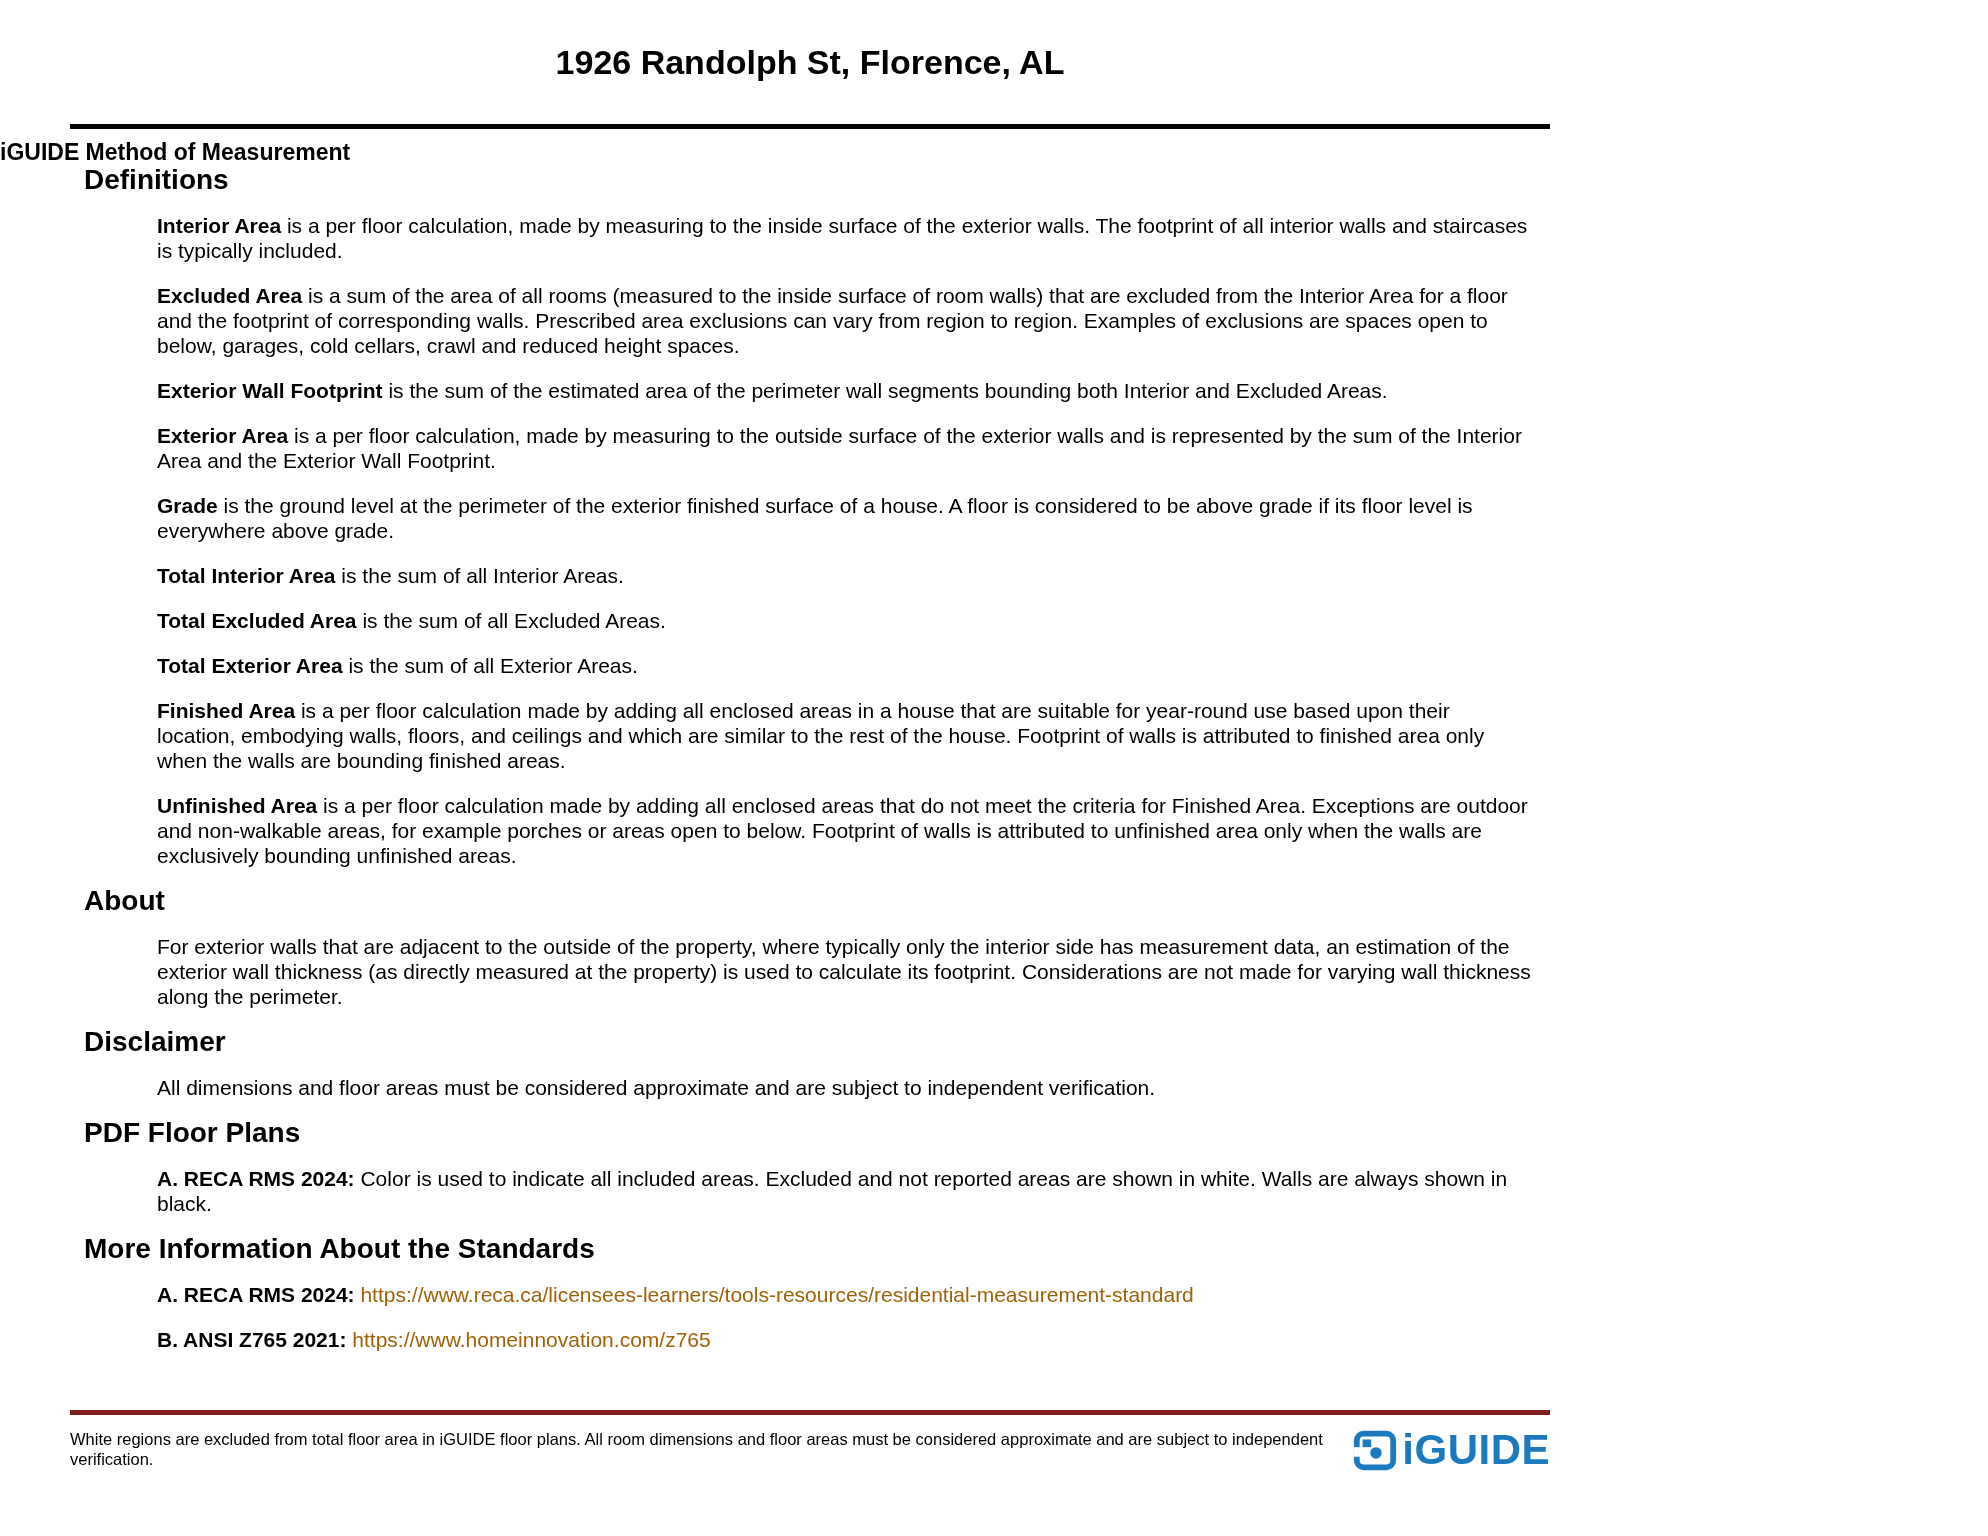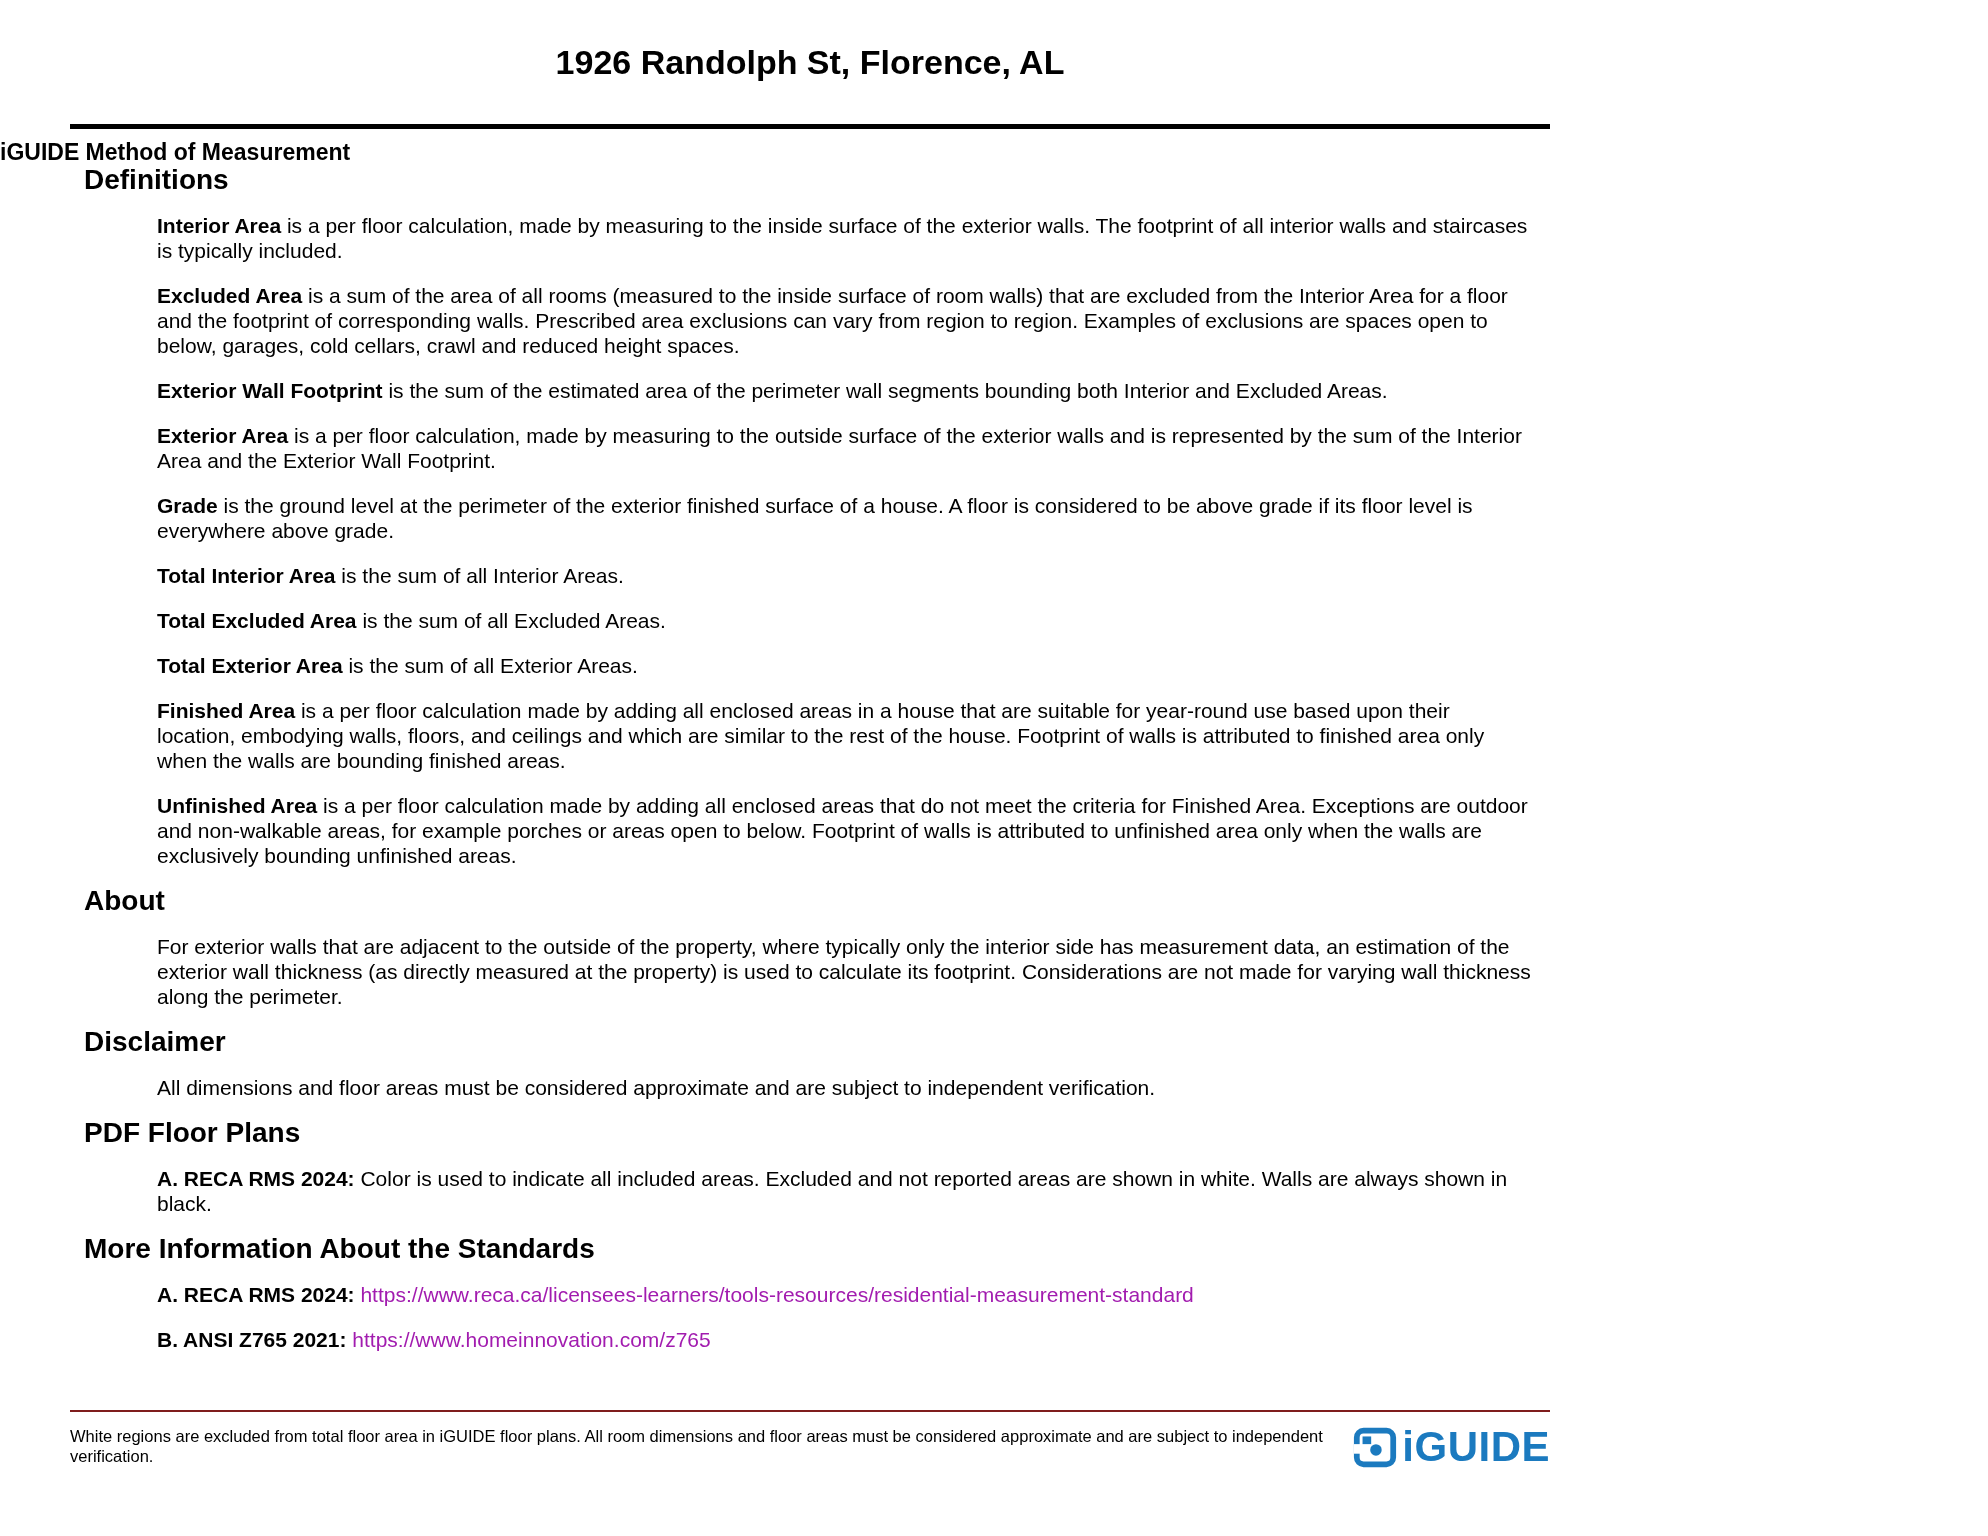--- a/index.html
+++ b/index.html
@@ -40,27 +40,27 @@
     font-size: 28px;
     line-height: 26px;
     font-weight: bold;
   }
   .content h2.first { margin-top: 2px; }
   .content p {
     margin: 0 0 20px 73px;
     max-width: 1700px;
   }
   .content p b { font-weight: bold; }
-  .url { color: #a21caf; text-decoration: none; }
+  .url { color: #a16207; text-decoration: none; }
   .footer {
     position: absolute;
     left: 70px;
     right: 70px;
     top: 1410px;
-    border-top: 2px solid #7f1d1d;
+    border-top: 5px solid #7f1d1d;
     display: flex;
     justify-content: space-between;
     align-items: flex-start;
   }
   .footer-text {
     margin-top: 14px;
     font-size: 16.5px;
     line-height: 20px;
     max-width: 1540px;
   }

